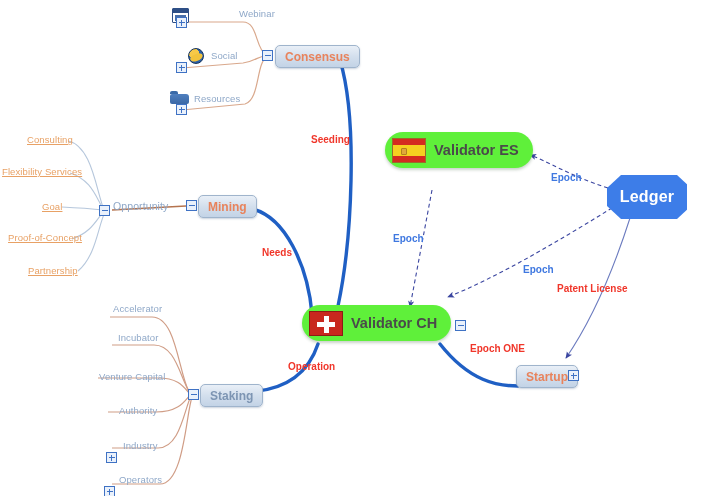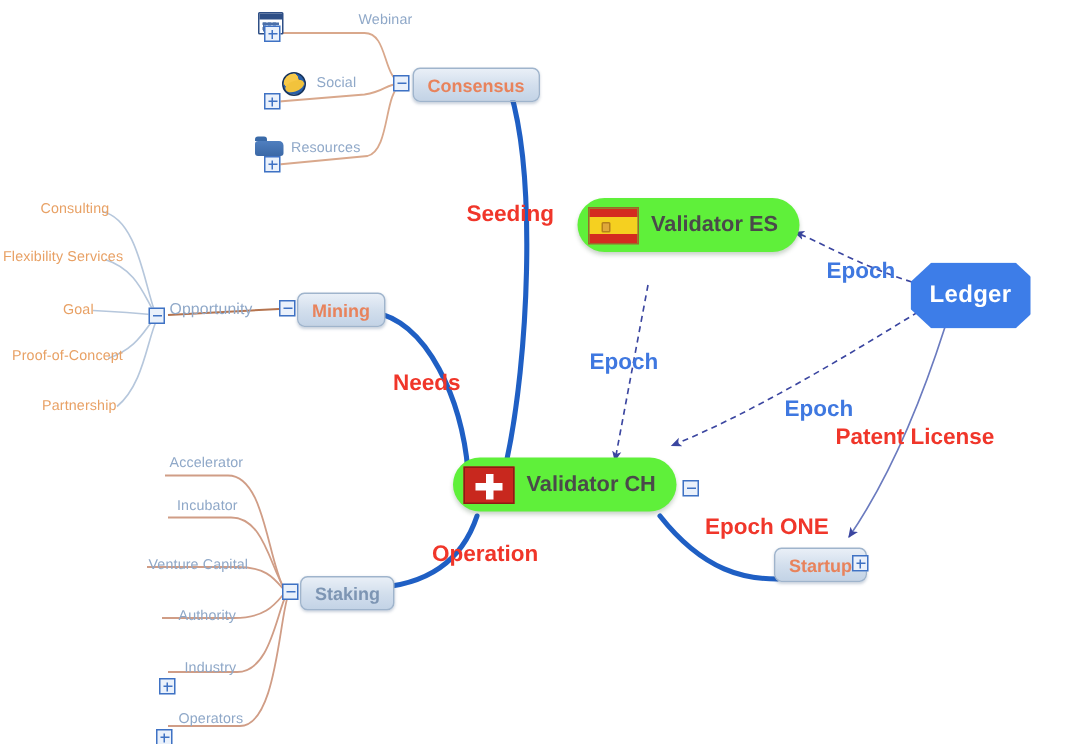--- a/index.html
+++ b/index.html
@@ -25,21 +25,21 @@
     height: 496px;
   }
 
   
   .leaf {
     position: absolute;
     font-size: 9.5px;
     white-space: nowrap;
     letter-spacing: .1px;
   }
-  .leaf.orange { color: #e8a165; }
+  .leaf.orange { color: #e8a165; text-decoration: underline; }
   .leaf.slate  { color: #8fa8c8; }
 
   
   .tgl {
     position: absolute;
     width: 11px;
     height: 11px;
     border: 1px solid #3f72c4;
     background: #eaf1fb;
     box-sizing: border-box;
@@ -157,21 +157,21 @@
     color: #ffffff;
     font-size: 16px;
     font-weight: bold;
     clip-path: polygon(14px 0, 70px 0, 84px 13px, 84px 31px, 70px 44px, 14px 44px, 0 31px, 0 13px);
     letter-spacing: .2px;
   }
 
   
   .rel {
     position: absolute;
-    font-size: 15px;
+    font-size: 10px;
     font-weight: bold;
     white-space: nowrap;
   }
   .rel.red  { color: #f0362a; }
   .rel.blue { color: #3f78e0; }
 
   
   .micon {
     position: absolute;
     width: 17px;

